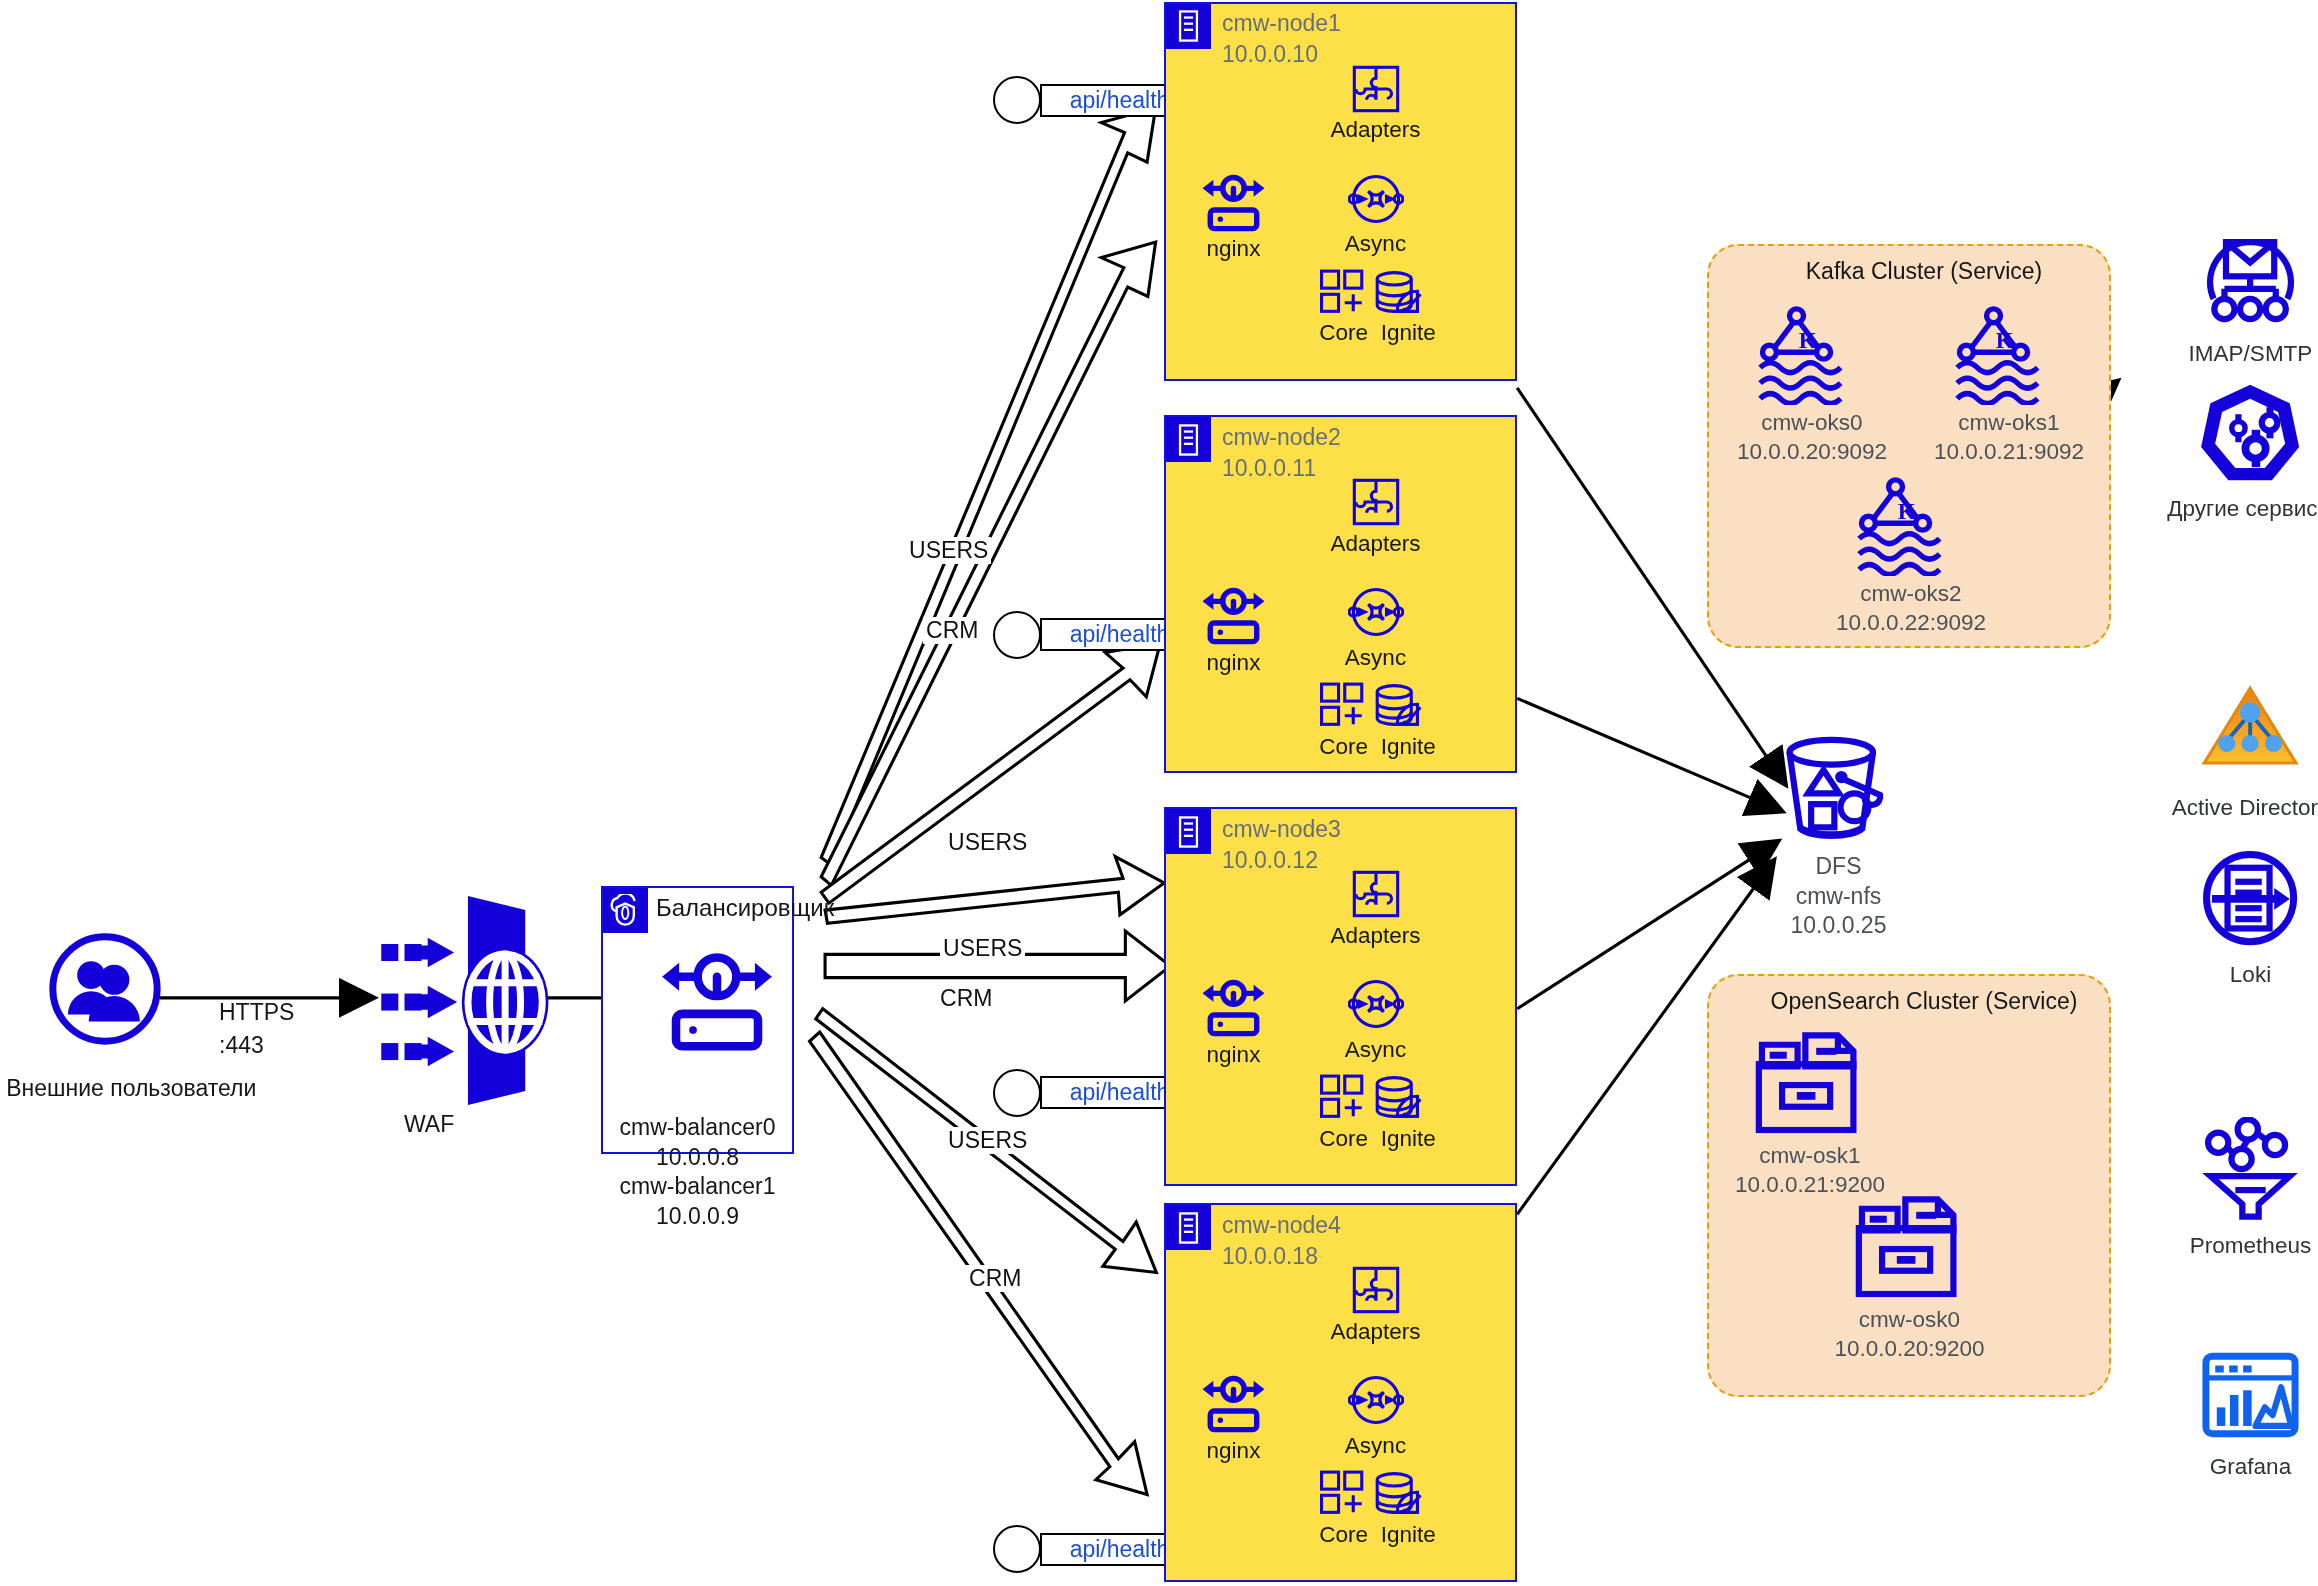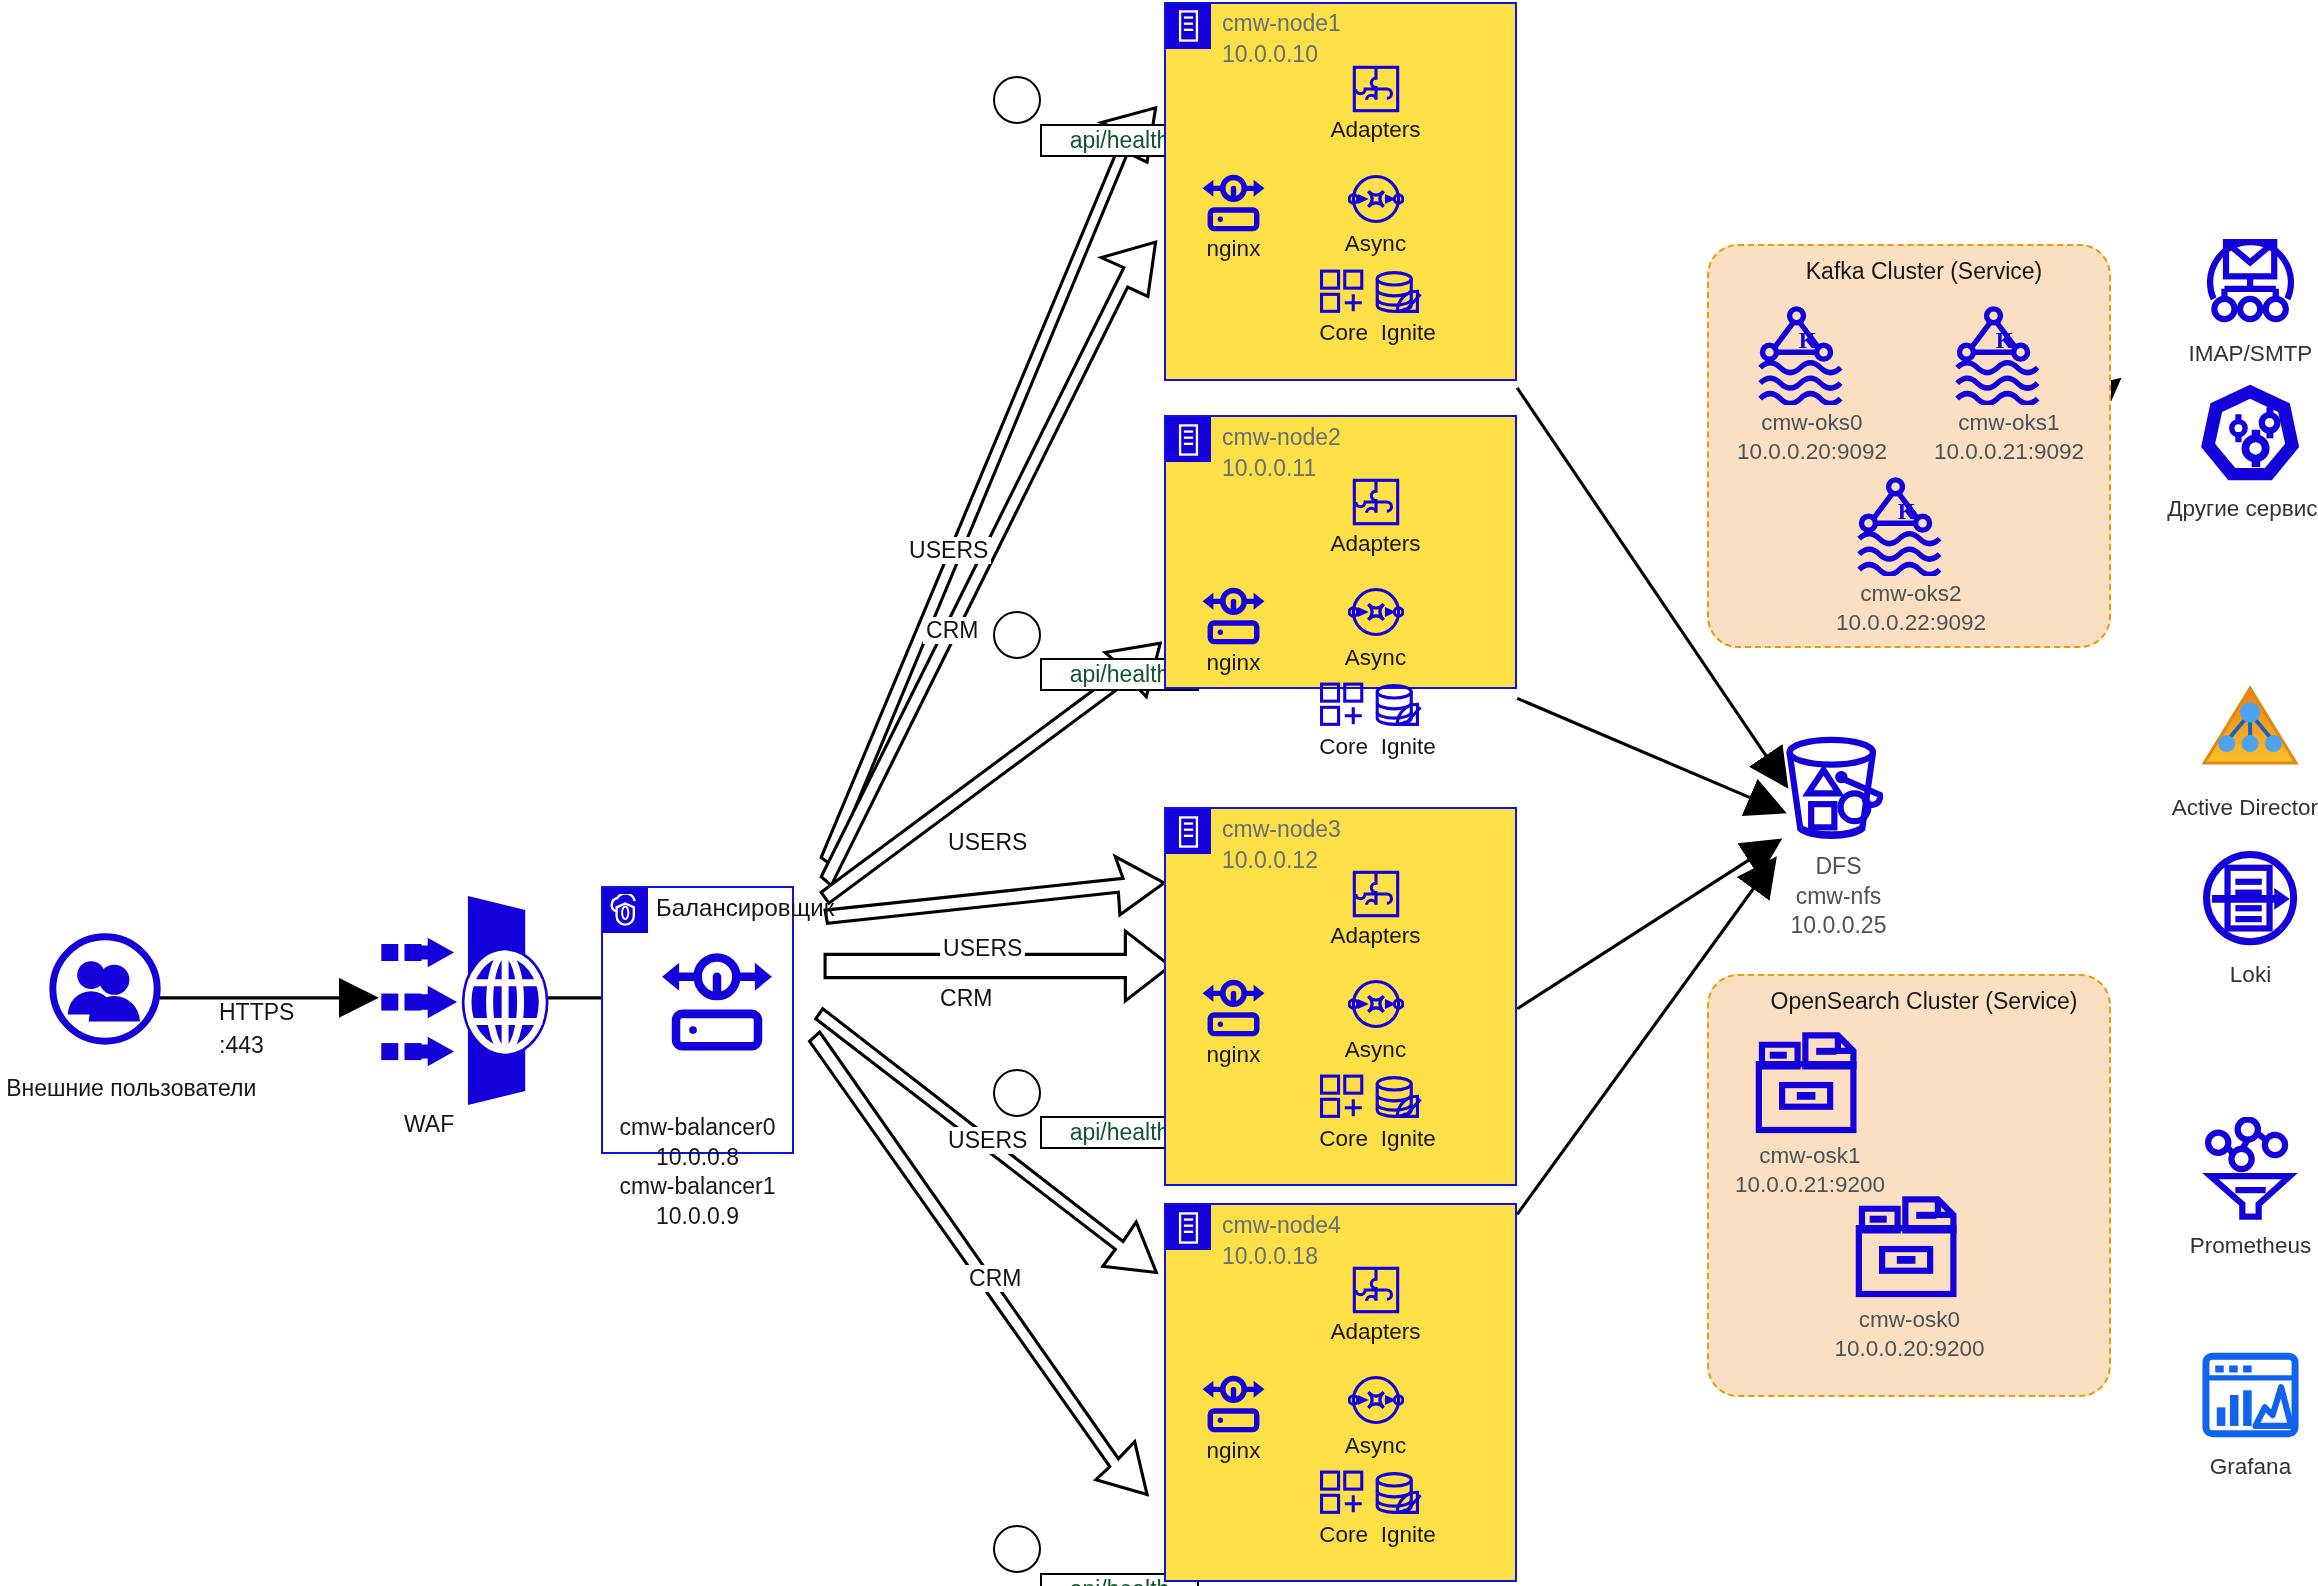--- a/index.html
+++ b/index.html
@@ -36,21 +36,21 @@
   
   .legend{position:absolute;text-align:center;width:171px;}
   .legend .lcap{font-size:22.5px;color:#2e3338;margin-top:7.8px;white-space:nowrap;}
 
   
   .plain{position:absolute;font-size:23px;color:#15161a;white-space:nowrap;}
   .edgelbl{position:absolute;font-size:23px;color:#111;background:#fff;padding:0 3.1px;white-space:nowrap;}
   .hcircle{position:absolute;width:48px;height:48px;border:2.3px solid #000;border-radius:50%;
            background:#fff;box-sizing:border-box;}
   .hbox{position:absolute;border:2.3px solid #000;background:#fff;box-sizing:border-box;
-        display:flex;align-items:center;justify-content:center;font-size:23px;color:#14532d;margin-top:40px;}
+        display:flex;align-items:center;justify-content:center;font-size:23px;color:#1d4ed8;}
   .dfslbl{position:absolute;text-align:center;font-size:23px;color:#4a5158;line-height:29.5px;white-space:nowrap;}
 </style>
 </head>
 <body>
 
 <div class="stage">
 
 <svg class="layer" viewBox="0 0 2988 2044">
   <defs>
     <marker id="arrThin" markerWidth="13" markerHeight="13" refX="11" refY="6.5" orient="auto">
@@ -262,21 +262,21 @@
         <path d="M110,56 L130,34"></path>
       </g>
       <circle cx="110" cy="54" r="3" fill="#1400d9"></circle>
     </svg>
     <div class="cap">
       <span>Core</span>&nbsp;&nbsp;<span>Ignite</span>
     </div>
   </div>
 </div>
 
-<div class="nodebox" style="left:1164px;top:415px;width:353px;height:274px;padding-left:28px;">
+<div class="nodebox" style="left:1164px;top:415px;width:353px;height:358px;padding-left:28px;">
   <div class="hdrbadge">
     <svg width="23" height="34" viewBox="0 0 30 44">
           <rect x="4" y="3" width="22" height="38" fill="none" stroke="#fff" stroke-width="3"></rect>
           <line x1="9" y1="11" x2="21" y2="11" stroke="#fff" stroke-width="3"></line>
           <line x1="9" y1="19" x2="21" y2="19" stroke="#fff" stroke-width="3"></line>
           <line x1="9" y1="27" x2="21" y2="27" stroke="#fff" stroke-width="3"></line>
         </svg>
   </div>
   <div class="hdrtext">
     <span>cmw-node2</span>

